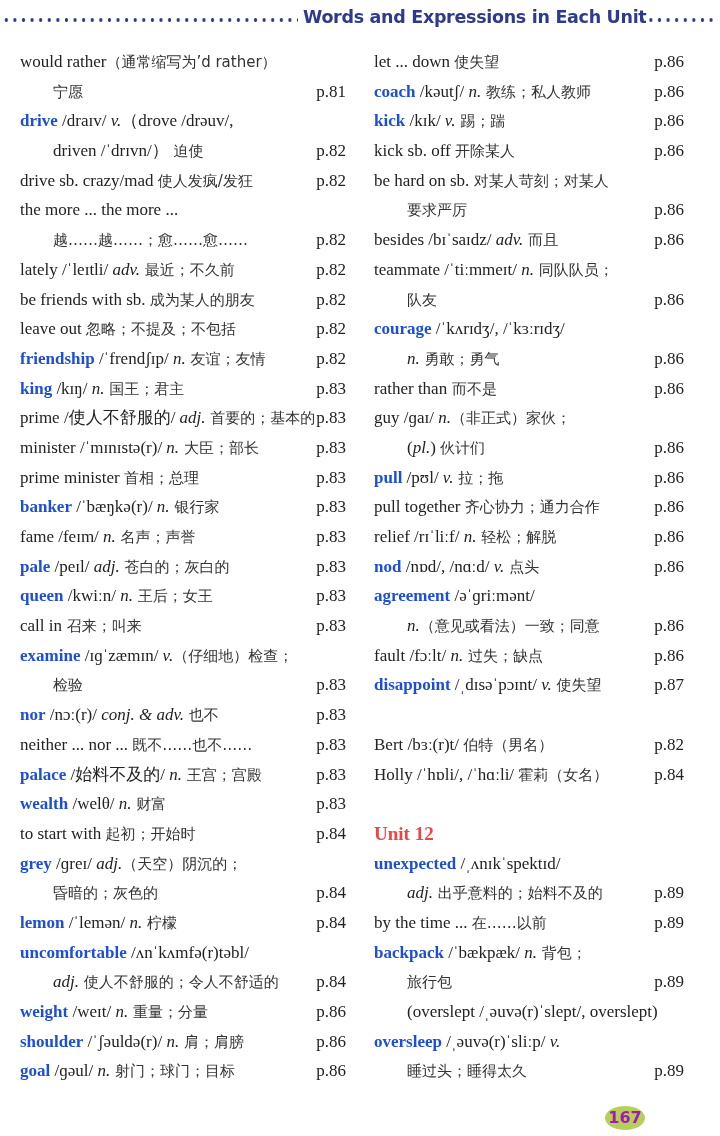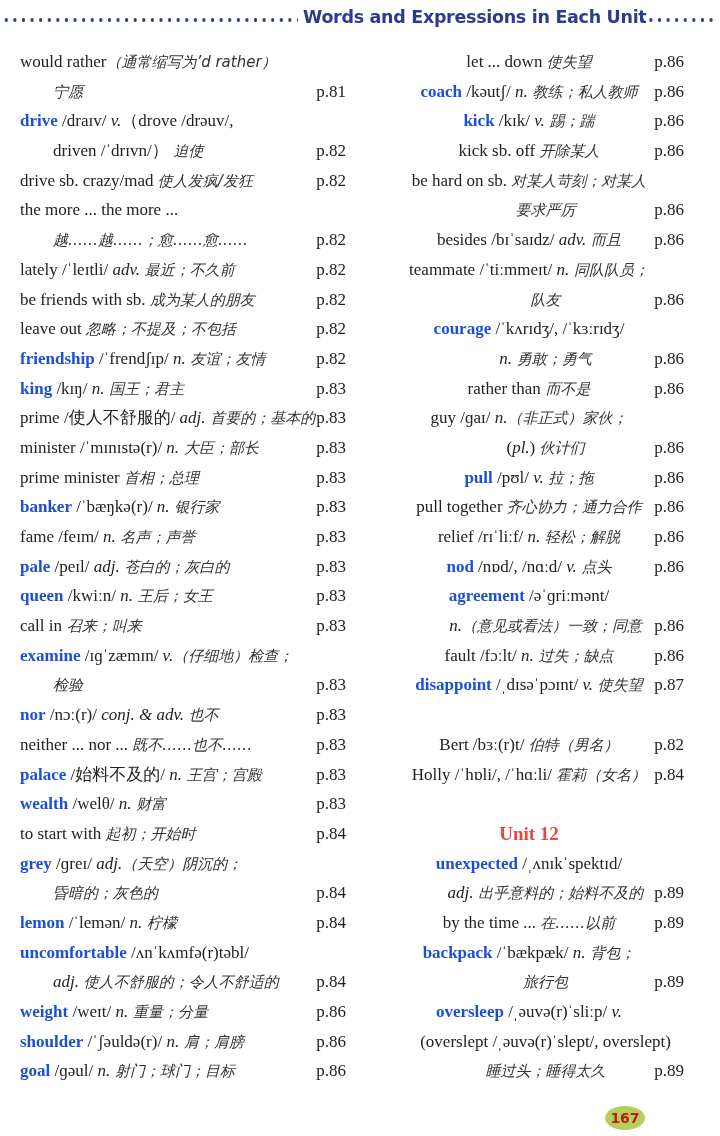--- a/index.html
+++ b/index.html
@@ -26,40 +26,40 @@
   .header .title {
     position: absolute; left: 303px; top: 7px;
     font-family: "DejaVu Sans", "Liberation Sans", sans-serif;
     font-weight: bold; font-size: 17.5px; color: #2e3a8c; letter-spacing: -0.3px;
     white-space: nowrap;
   }
   .col {
     position: absolute; top: 47px;
   }
   .col-left { left: 20px; width: 326px; }
-  .col-right { left: 374px; width: 310px; text-align: center; }
+  .col-right { left: 374px; width: 310px; }
   .line {
     position: relative; height: 29.7px; line-height: 29.7px;
     font-size: 17px; white-space: nowrap;
   }
   .line.indent { padding-left: 33px; }
   .line .page {
     position: absolute; right: 0; top: 0;
   }
   .b { font-weight: bold; color: #1d4ed8; }
   .i { font-style: italic; }
-  .zh { font-family: "DejaVu Sans", sans-serif; font-size: 15px; color: #333; font-style: italic; }
+  .zh { font-family: "DejaVu Sans", sans-serif; font-size: 15px; color: #333; }
   .spacer { height: 29.7px; }
   .unit-heading {
     height: 29.7px; line-height: 29.7px; font-size: 19px; font-weight: bold; color: #ef4444;
   }
   .page-number {
     position: absolute; left: 605px; top: 1106px; width: 40px; height: 24px;
-    border-radius: 50%; background: #b5cf5a; color: #b91c1c;
-    font-family: "DejaVu Sans", sans-serif; font-weight: bold; font-size: 14px;
+    border-radius: 50%; background: #b5cf5a; color: #a21caf;
+    font-family: "DejaVu Sans", sans-serif; font-weight: bold; font-size: 16px;
     text-align: center; line-height: 24px;
   }
 </style>
 </head>
 <body>
 
 <div class="header">
   <div class="dots-left"></div>
   <div class="title">Words and Expressions in Each Unit</div>
   <div class="dots-right"></div>
@@ -237,20 +237,20 @@
         <div class="line indent"><span class="i">adj.</span><span class="zh"> 出乎意料的；始料不及的</span><span class="page">p.89</span></div>
       </div>
       <div>
         <div class="line"><span class="">by the time ... </span><span class="zh"> 在……以前</span><span class="page">p.89</span></div>
       </div>
       <div>
         <div class="line"><span class="b">backpack</span><span class=""> /ˈbækpæk/ </span><span class="i">n.</span><span class="zh"> 背包；</span></div>
         <div class="line indent"><span class="zh">旅行包</span><span class="page">p.89</span></div>
       </div>
       <div>
+        <div class="line indent"><span class="">(overslept /ˌəuvə(r)ˈslept/, overslept)</span></div>
         <div class="line"><span class="b">oversleep</span><span class=""> /ˌəuvə(r)ˈsliːp/ </span><span class="i">v.</span></div>
-        <div class="line indent"><span class="">(overslept /ˌəuvə(r)ˈslept/, overslept)</span></div>
         <div class="line indent"><span class="zh">睡过头；睡得太久</span><span class="page">p.89</span></div>
       </div>
     </div>
 </div>
 
 <div class="page-number">167</div>
 
 </body></html>

